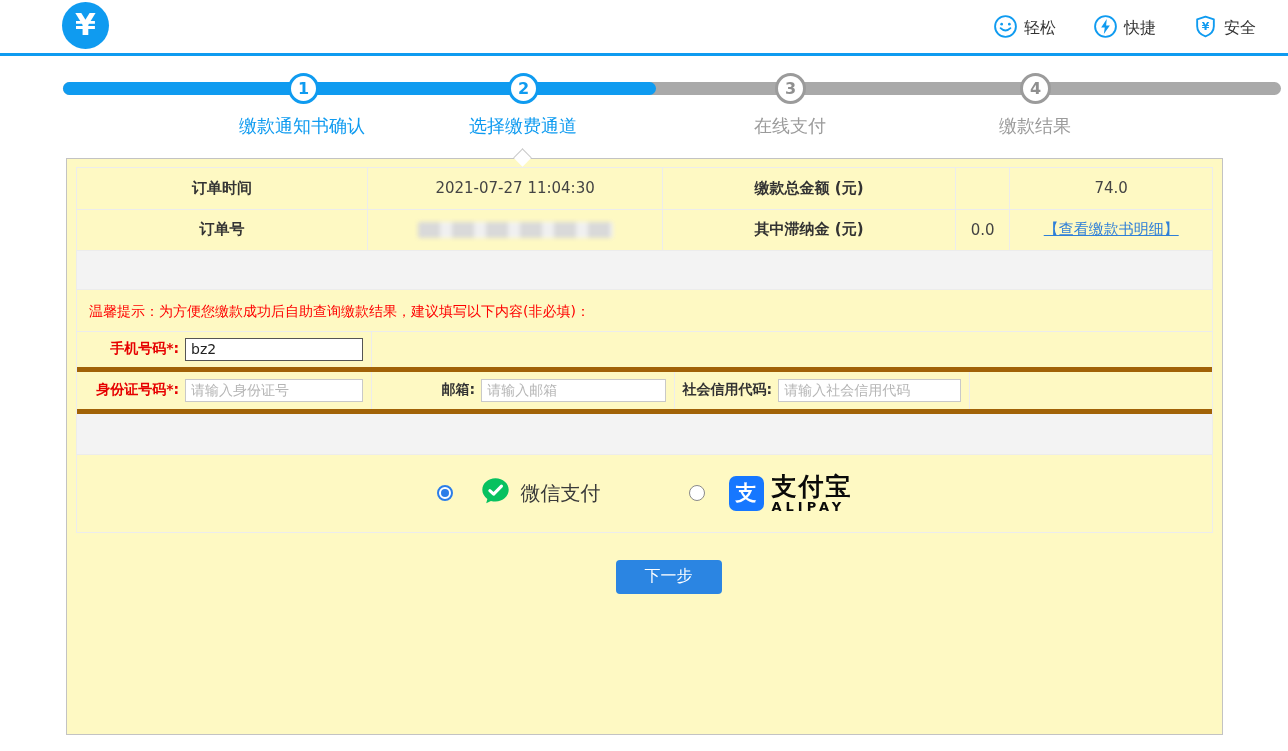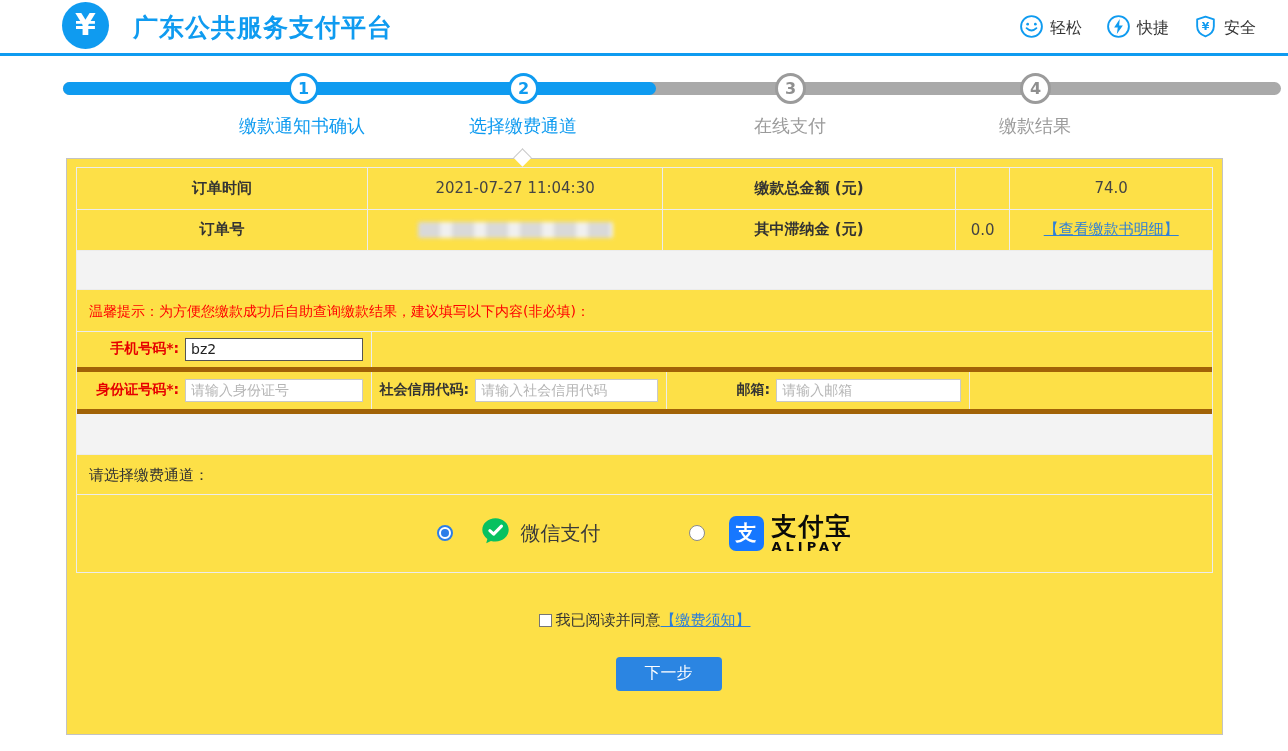--- a/index.html
+++ b/index.html
@@ -4,41 +4,41 @@
 <style>
   * { margin:0; padding:0; box-sizing:border-box; }
   html,body { width:1288px; height:751px; background:#fff;
     font-family:"DejaVu Sans","Liberation Sans",sans-serif; position:relative; overflow:hidden; }
 
   
   .header { position:absolute; left:0; top:0; width:1288px; height:53px; background:#fff; }
   .logo-circle { position:absolute; left:62px; top:2px; width:47px; height:47px; border-radius:50%;
     background:#0f9bf0; color:#fff; font-size:30px; font-weight:bold; text-align:center; line-height:45px; }
   .site-title { position:absolute; left:133px; top:11px; font-size:25px; font-weight:bold; color:#0f9bf0; letter-spacing:1px; }
-  .badges { position:absolute; right:32px; top:0; height:57px; display:flex; align-items:center; gap:24px; }
+  .badges { position:absolute; right:32px; top:0; height:57px; display:flex; align-items:center; gap:37px; }
   .badge { display:flex; align-items:center; gap:6px; }
   .badge-label { font-size:16px; color:#333; }
   .blue-rule { position:absolute; left:0; top:53px; width:1288px; height:3px; background:#0f9bf0; }
 
   
   .step-bar { position:absolute; left:63px; top:82px; width:1218px; height:13px; background:#a9a9a9; border-radius:7px; }
   .step-bar-fill { height:13px; width:48.7%; background:#0f9bf0; border-radius:7px; }
   .step-circle { position:absolute; top:73px; width:31px; height:31px; border-radius:50%; background:#fff;
     border:3px solid #9b9b9b; color:#8f8f8f; font-size:16px; font-weight:bold; text-align:center; line-height:25px; z-index:3; }
   .step-circle.on { border-color:#0f9bf0; color:#0f9bf0; }
   .step-label { position:absolute; top:114px; width:220px; text-align:center; font-size:18px; color:#9b9b9b; }
   .step-label.on { color:#0f9bf0; }
 
   
   .caret { position:absolute; left:516px; top:151px; width:13px; height:13px; background:#fff;
     border-left:1px solid #c9c9c9; border-top:1px solid #c9c9c9; transform:rotate(45deg); z-index:5; }
 
   
   .panel { position:absolute; left:66px; top:158px; width:1157px; height:577px;
-    border:1px solid #c3c3c3; background:#fde047; padding:8px 9px; z-index:1; }
+    border:1px solid #c3c3c3; background:#fef9c3; padding:8px 9px; z-index:1; }
   .sheet { border:1px solid #ececec; }
 
   table.info { width:100%; border-collapse:collapse; table-layout:fixed; }
   table.info td { height:41px; text-align:center; vertical-align:middle; font-size:15px; color:#444;
     border-bottom:1px solid #ececec; border-right:1px solid #ececec; }
   table.info td:last-child { border-right:none; }
   table.info .lbl { font-weight:bold; color:#333; }
   .red { color:#fe0000; }
   a.detail-link, a.notice-link { color:#2e7fd8; text-decoration:underline; font-size:15px; cursor:pointer; }
   .blur-strip { width:195px; height:16px; margin:0 auto; border-radius:2px;
@@ -83,21 +83,20 @@
   .next-btn { width:106px; height:34px; background:#2b85e2; color:#fff; font-size:16px; border:none;
     border-radius:4px; cursor:pointer; font-family:"DejaVu Sans","Liberation Sans",sans-serif;margin-left:48px; }
 </style>
 </head>
 <body>
 
 <div class="header">
   <div class="logo-circle">
     <span>¥</span>
   </div>
-  <div class="site-title">广东公共服务支付平台</div>
   <div class="badges">
     <div class="badge">
       <span>
         <svg width="25" height="25" viewBox="0 0 24 24" fill="none">
           <circle cx="12" cy="12" r="10" stroke="#0f9bf0" stroke-width="1.8"></circle>
           <circle cx="8.3" cy="9.8" r="1.3" fill="#0f9bf0"></circle>
           <circle cx="15.7" cy="9.8" r="1.3" fill="#0f9bf0"></circle>
           <path d="M7.3 13.6 Q12 18.2 16.7 13.6" stroke="#0f9bf0" stroke-width="1.8" stroke-linecap="round"></path>
         </svg>
       </span>
@@ -181,34 +180,33 @@
         <input class="txt focus" type="text" value="bz2" style="">
       </div>
       <div class="fcell rest"></div>
     </div>
 
     <div class="form-row r2">
       <div class="fcell c1">
         <span class="flabel req">身份证号码*:</span>
         <input class="txt" type="text" style="width: 178px;" placeholder="请输入身份证号">
       </div>
+      <div class="fcell c2">
+        <span class="flabel">邮箱:</span>
+        <input class="txt" type="text" style="width: 185px;" placeholder="请输入邮箱">
+      </div>
       <div class="fcell c3">
         <span class="flabel">社会信用代码:</span>
         <input class="txt" type="text" style="width: 183px;" placeholder="请输入社会信用代码">
       </div>
-      <div class="fcell c2">
-        <span class="flabel">邮箱:</span>
-        <input class="txt" type="text" style="width: 185px;" placeholder="请输入邮箱">
-      </div>
       <div class="fcell rest"></div>
     </div>
 
     <div class="gray-band2"></div>
 
-    <div class="channel-row">请选择缴费通道：</div>
 
     <div class="pay-row">
       <div class="pay-opt">
         <span class="radio checked"></span>
         <span class="wechat-ic">
           <svg width="33" height="33" viewBox="0 0 32 32">
             <path d="M16 3.2 C8.8 3.2 3.2 8.2 3.2 14.4 c0 3.6 1.9 6.7 4.9 8.8 L7 27.5 l4.6-2.4 c1.4 0.4 2.9 0.6 4.4 0.6 7.2 0 12.8-5.1 12.8-11.3 S23.2 3.2 16 3.2 z" fill="#07c160"></path>
             <polyline points="10.5,15.2 14.2,18.6 21.8,10.8" fill="none" stroke="#fff" stroke-width="3" stroke-linecap="round" stroke-linejoin="round"></polyline>
           </svg>
         </span>
@@ -218,22 +216,17 @@
         <span class="radio"></span>
         <span class="alipay-logo">支</span>
         <span class="alipay-word">
           <span class="alipay-cn">支付宝</span>
           <span class="alipay-en">ALIPAY</span>
         </span>
       </div>
     </div>
   </div>
 
-  <div class="agree-row">
-    <span class="checkbox"></span>
-    <span>我已阅读并同意</span>
-    <a class="notice-link">【缴费须知】</a>
-  </div>
 
   <div class="next-row">
     <button class="next-btn">下一步</button>
   </div>
 </div>
 
 </body></html>

